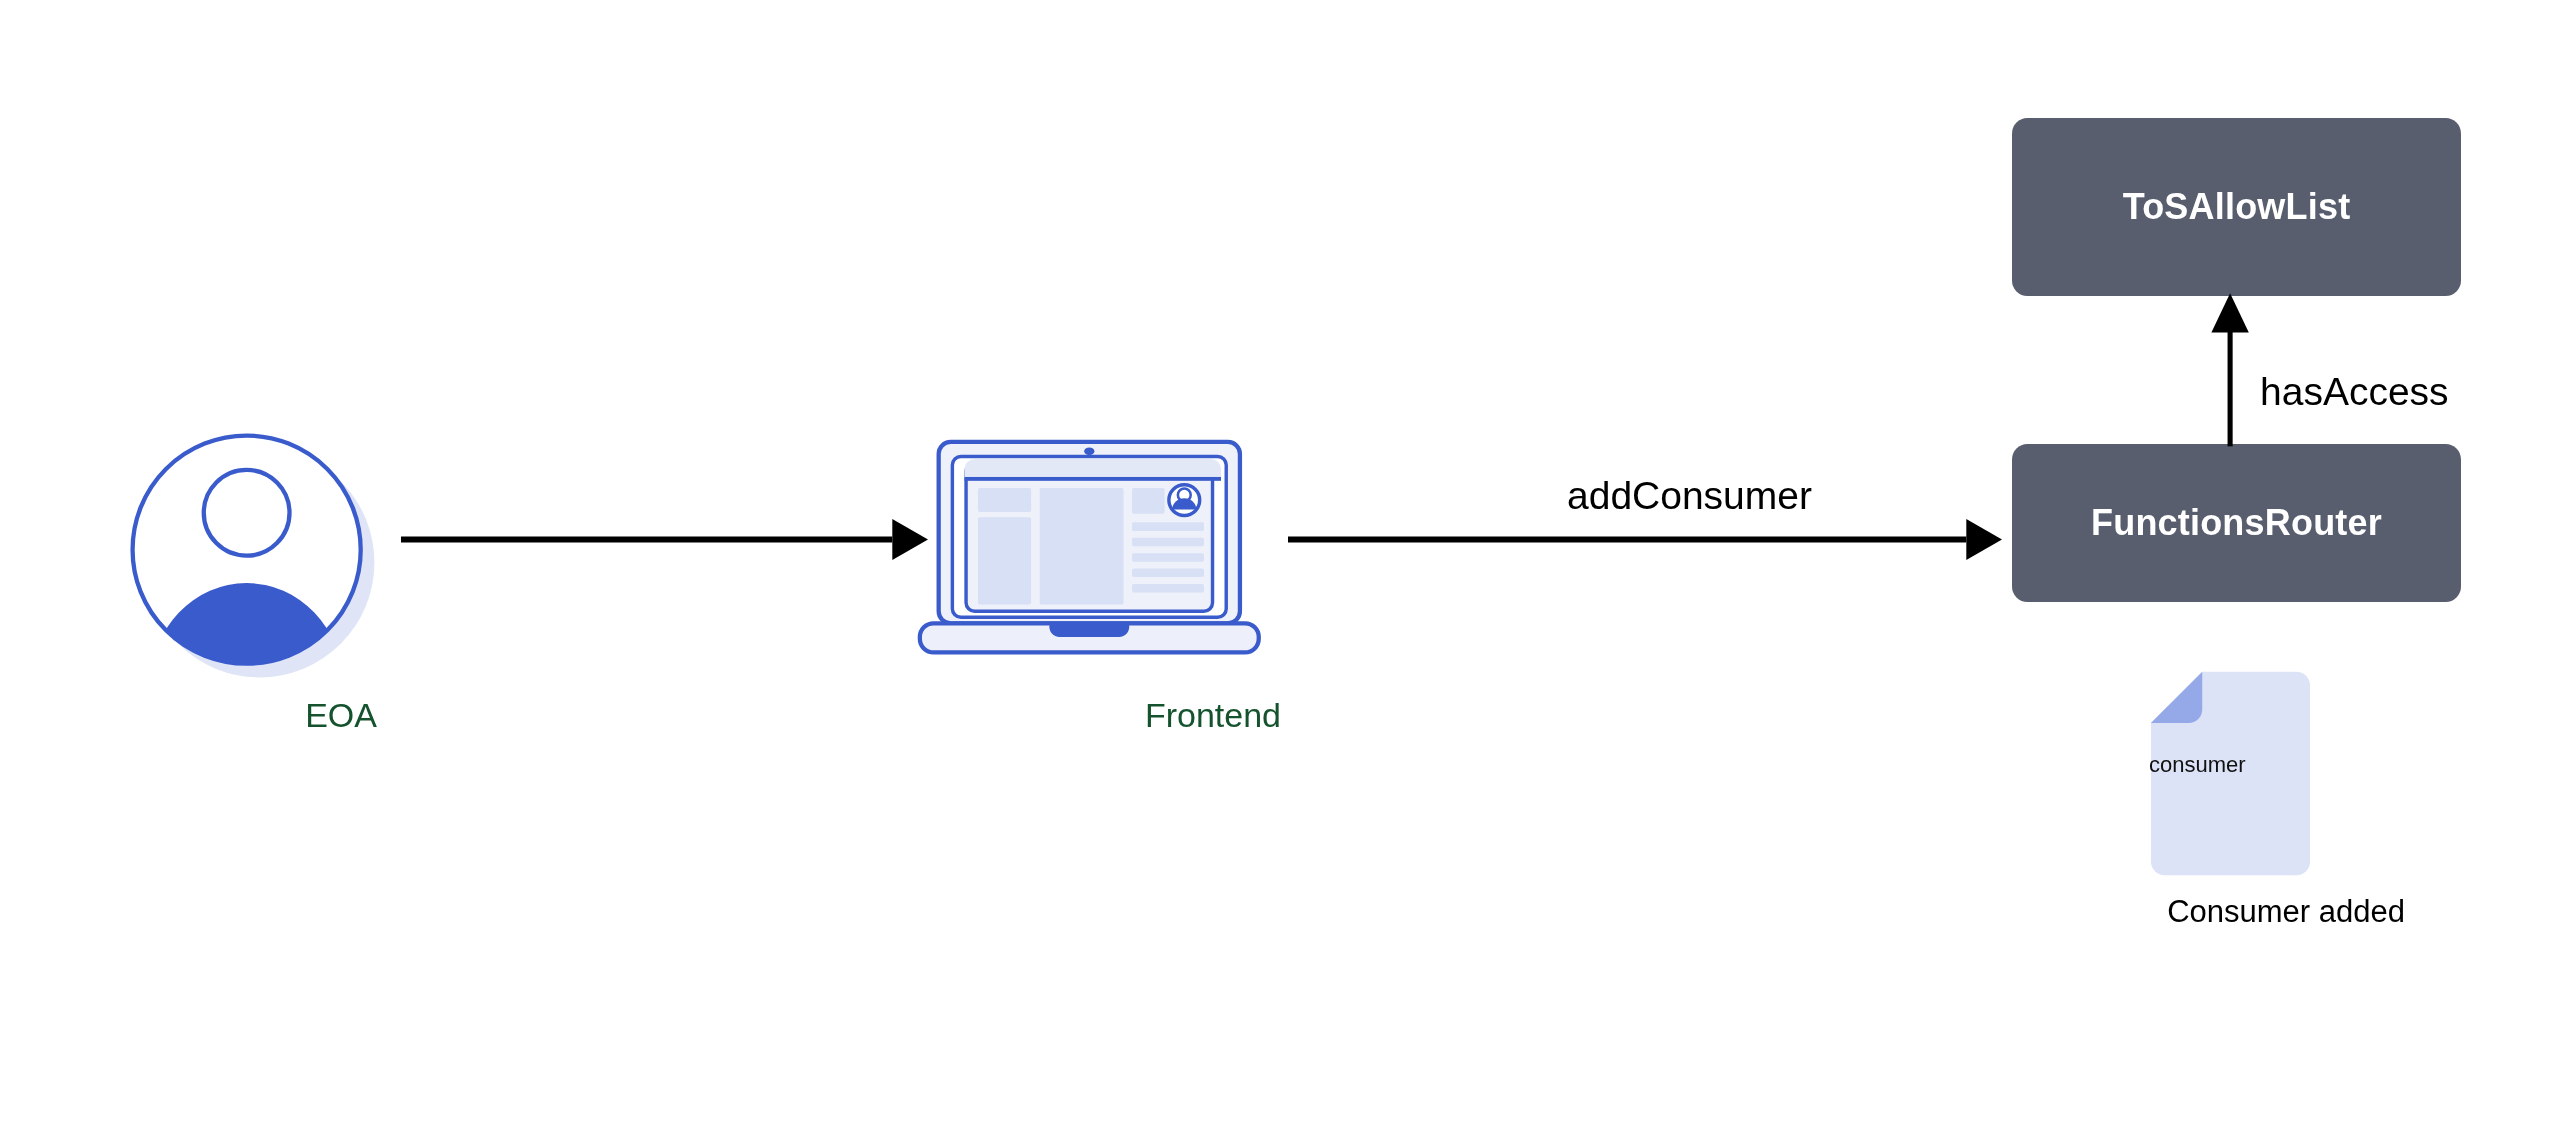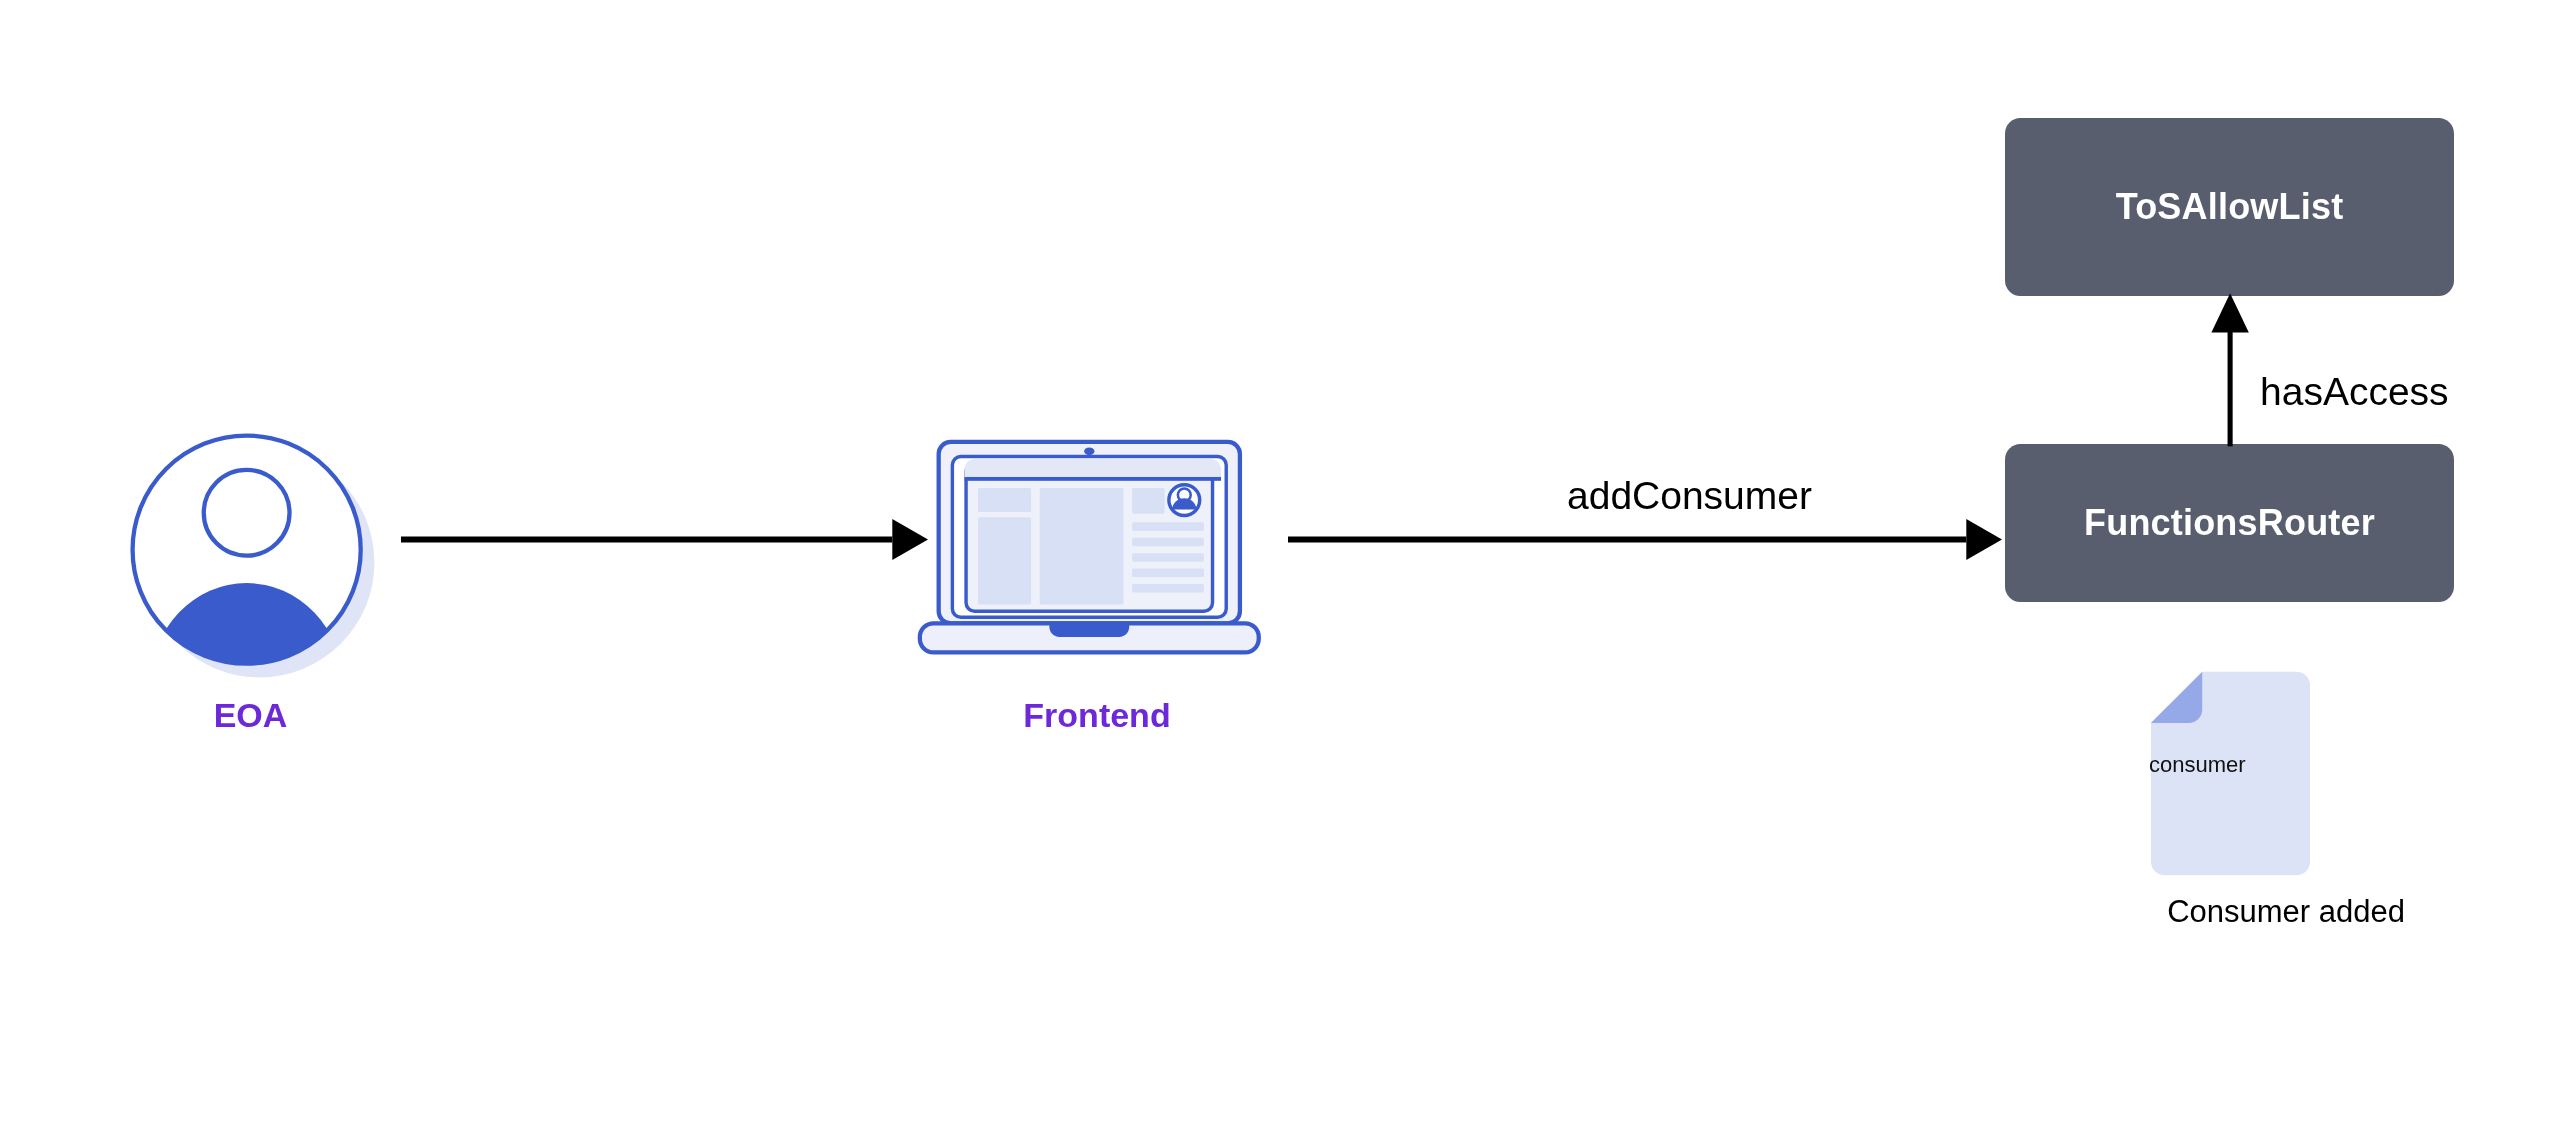--- a/index.html
+++ b/index.html
@@ -20,36 +20,37 @@
   .abs { position: absolute; }
 
   
   .contract-box {
     background: #585E6E;
     border-radius: 15.4px;
     display: flex;
     align-items: center;
     justify-content: center;
     box-sizing: border-box;
+    margin-left: 7px;
   }
   .contract-label {
     color: #ffffff;
     font-size: 36px;
     font-weight: 700;
     letter-spacing: 0.2px;
     white-space: nowrap;
     font-family: "Liberation Sans", sans-serif;
   }
 
   
   .node-caption {
-    color: #6d28d9;
+    color: #14532d;
     font-size: 34px;
-    font-weight: 700;
-    text-align: center;
+    font-weight: 400;
+    text-align: right;
     white-space: nowrap;
     font-family: "Liberation Sans", sans-serif;
   }
 
   
   .edge-label {
     color: #000000;
     font-size: 39px;
     font-weight: 400;
     white-space: nowrap;

